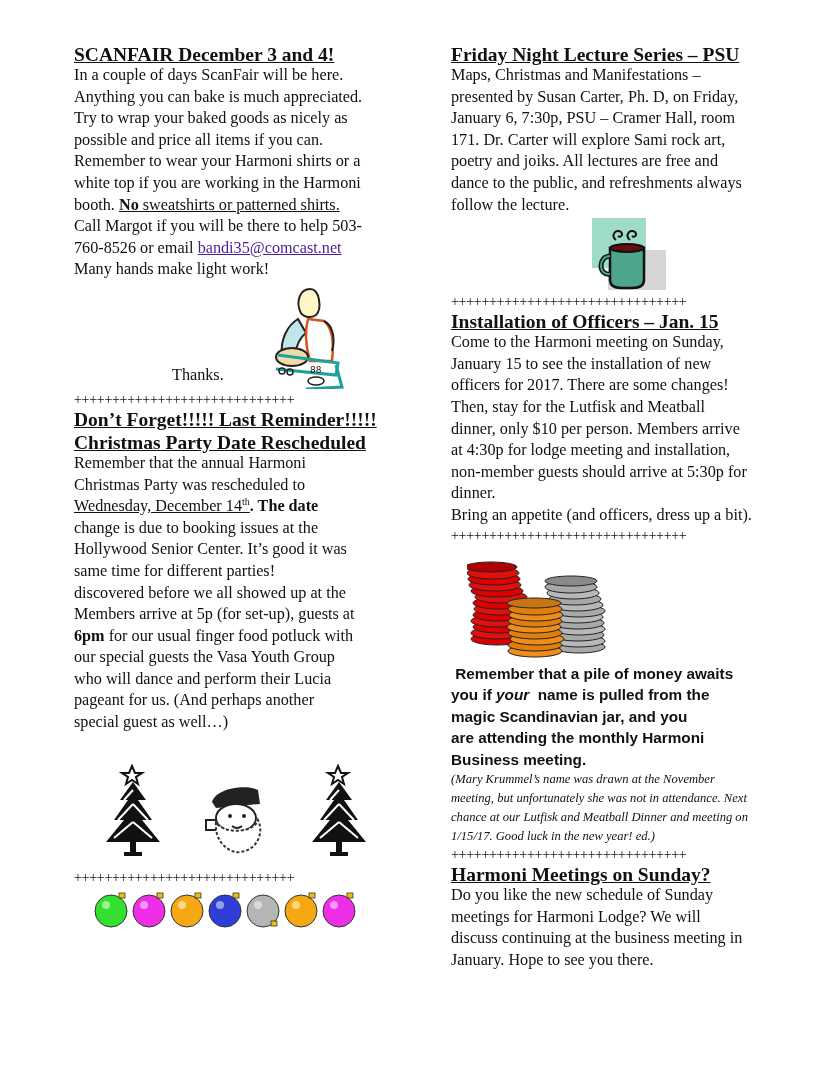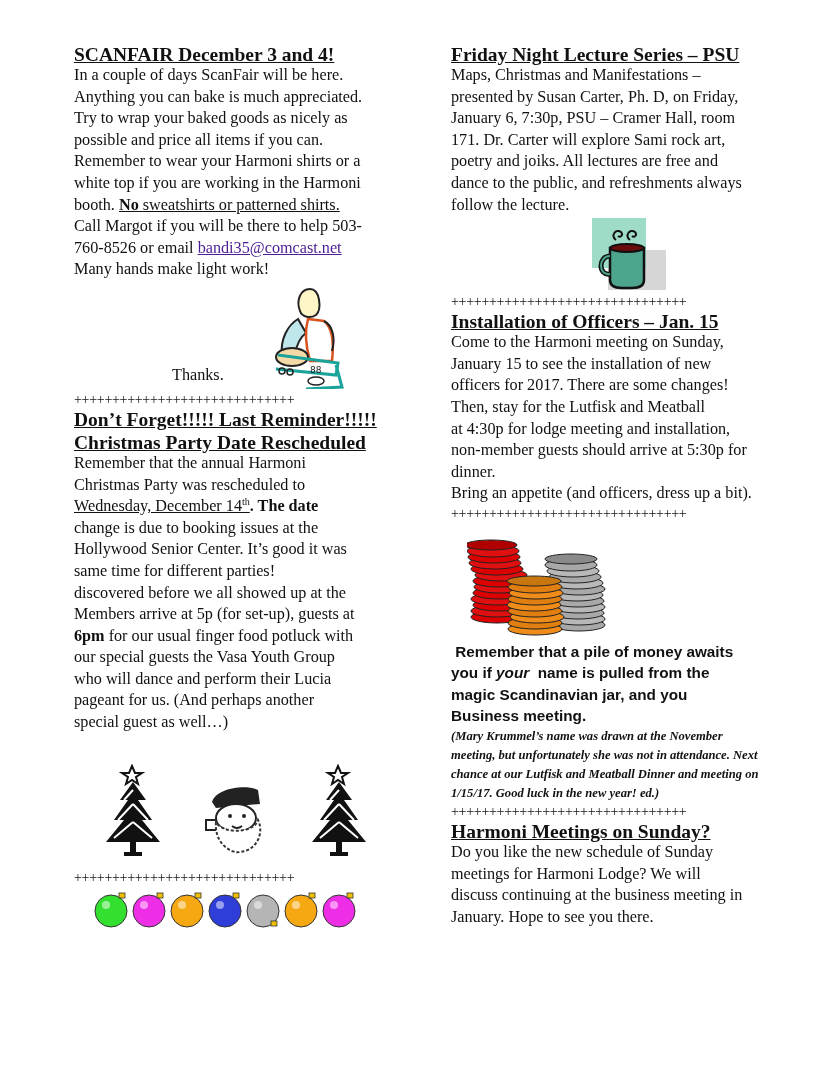--- a/index.html
+++ b/index.html
@@ -9,21 +9,21 @@
   .col-left { left: 74px; width: 350px; }
   .col-right { left: 451px; width: 345px; }
   .h { font-weight: bold; text-decoration: underline; font-size: 19.5px; line-height: 21px; margin: 0; white-space: nowrap; }
   .p { font-size: 16.2px; line-height: 21.6px; margin: 0; white-space: nowrap; }
   .plus { font-size: 14px; line-height: 18px; letter-spacing: -0.3px; white-space: nowrap; margin: 0; overflow: hidden; }
   a.email { color: #4c1d95; text-decoration: underline; margin-top: 21px; }
   .bu { font-weight: normal; text-decoration: underline; }
   .b { font-weight: bold; }
   .img-block { position: relative; }
   .money-txt { font-family: "Liberation Sans", "DejaVu Sans", sans-serif; font-weight: bold; font-size: 15.3px; line-height: 21.5px; white-space: nowrap; margin: 0; }
-  .note { font-style: italic; font-size: 12.6px; line-height: 19px; white-space: nowrap; margin: 0; font-weight: bold; }
+  .note { font-style: italic; font-size: 12.6px; line-height: 19px; white-space: nowrap; margin: 0; }
   sup { font-size: 10px; line-height: 0; }
 </style>
 </head>
 <body>
 
 <div class="col col-left">
   <section>
     <h2 class="h">SCANFAIR December 3 and 4!</h2>
     <p class="p">In a couple of days ScanFair will be here.</p>
     <p class="p">Anything you can bake is much appreciated.</p>
@@ -155,20 +155,21 @@
   </section>
 
   <p class="plus">+++++++++++++++++++++++++++++++</p>
 
   <section>
     <h2 class="h">Installation of Officers – Jan. 15</h2>
     <p class="p">Come to the Harmoni meeting on Sunday,</p>
     <p class="p">January 15 to see the installation of new</p>
     <p class="p">officers for 2017.  There are some changes!</p>
     <p class="p">Then, stay for the Lutfisk and Meatball</p>
+    <p class="p">dinner, only $10 per person.  Members arrive</p>
     <p class="p">at 4:30p for lodge meeting and installation,</p>
     <p class="p">non-member guests should arrive at 5:30p for</p>
     <p class="p">dinner.</p>
     <p class="p">Bring an appetite (and officers, dress up a bit).</p>
   </section>
 
   <p class="plus">+++++++++++++++++++++++++++++++</p>
 
   <section>
     <div class="img-block" style="height:118px;">
@@ -207,20 +208,21 @@
           <ellipse cx="68" cy="60" rx="27" ry="6" fill="#e07e10"></ellipse>
           <ellipse cx="69" cy="54" rx="27" ry="6" fill="#f08c1a"></ellipse>
           <ellipse cx="68" cy="48" rx="27" ry="6" fill="#e07e10"></ellipse>
           <ellipse cx="67" cy="42" rx="27" ry="5" fill="#c87710"></ellipse>
         </g>
       </svg>
     </div>
     <p class="money-txt" style="white-space:pre"> Remember that a pile of money awaits</p>
     <p class="money-txt" style="white-space:pre"><span>you if </span><i>your</i><span>  name is pulled from the</span></p>
     <p class="money-txt">magic Scandinavian jar, and you</p>
+    <p class="money-txt">are attending the monthly Harmoni</p>
     <p class="money-txt">Business meeting.</p>
     <p class="note">(Mary Krummel’s name was drawn at the November</p>
     <p class="note">meeting, but unfortunately she was not in attendance.  Next</p>
     <p class="note">chance at our Lutfisk and Meatball Dinner and meeting on</p>
     <p class="note">1/15/17.  Good luck in the new year!  ed.)</p>
   </section>
 
   <p class="plus">+++++++++++++++++++++++++++++++</p>
 
   <section>

